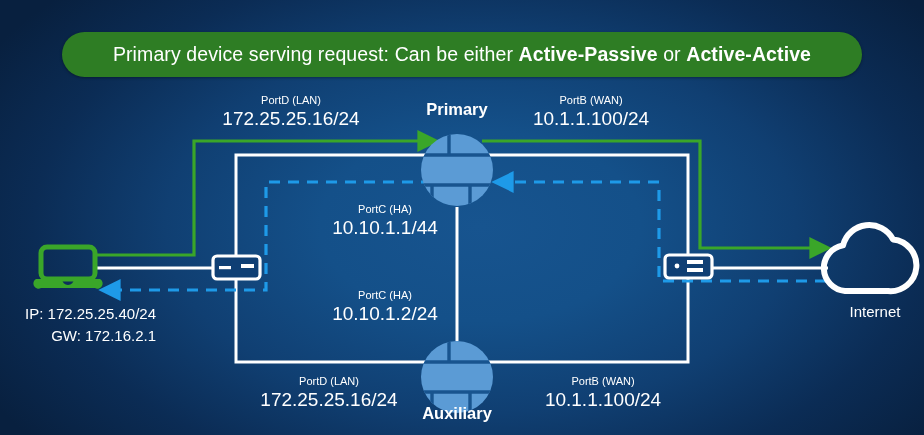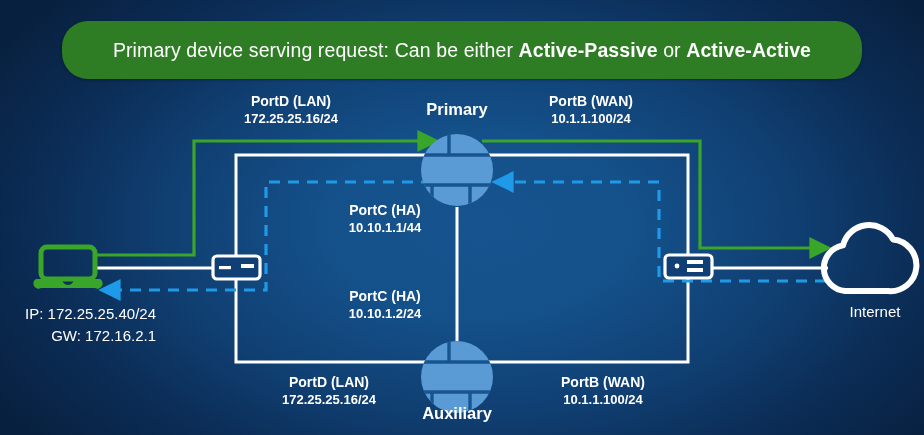--- a/index.html
+++ b/index.html
@@ -9,36 +9,36 @@
     background:#0a1f3c;
   }
   #stage{
     position:relative;width:924px;height:435px;
     background:
       radial-gradient(ellipse 62% 78% at 52% 52%, #17548f 0%, #145089 28%, #103f72 55%, #0b2c55 78%, #08203f 100%);
     overflow:hidden;
   }
   
   #banner{
-    position:absolute;left:62px;top:21px;width:800px;height:58px;
+    position:absolute;left:62px;top:32px;width:800px;height:45px;
     background:#2e7d24;border-radius:26px;
     display:flex;align-items:center;justify-content:center;
     box-shadow:0 1px 3px rgba(0,0,0,.35);
     text-align:right;
   }
   #banner .txt{
     color:#ffffff;font-size:19.5px;letter-spacing:.1px;white-space:nowrap;
   }
   #banner .txt b{font-weight:bold;}
   
   #wires{position:absolute;left:0;top:0;width:924px;height:435px;}
   
   .lbl{position:absolute;color:#ffffff;text-align:center;line-height:1.28;}
-  .lbl .t1{font-size:14px;font-weight:bold;display:block;}
-  .lbl .t2{font-size:13px;font-weight:bold;display:block;}
+  .lbl .t1{font-size:11px;font-weight:normal;display:block;}
+  .lbl .t2{font-size:19px;font-weight:normal;display:block;}
   .devname{position:absolute;color:#ffffff;font-size:16.5px;font-weight:bold;text-align:center;}
   .cloudname{position:absolute;color:#ffffff;font-size:15px;text-align:center;}
   .hostinfo{position:absolute;color:#ffffff;font-size:15px;line-height:1.45;text-align:right;white-space:nowrap;}
   .hostinfo b{font-weight:normal;}
 </style>
 </head>
 <body>
 
 <div id="stage">
 

